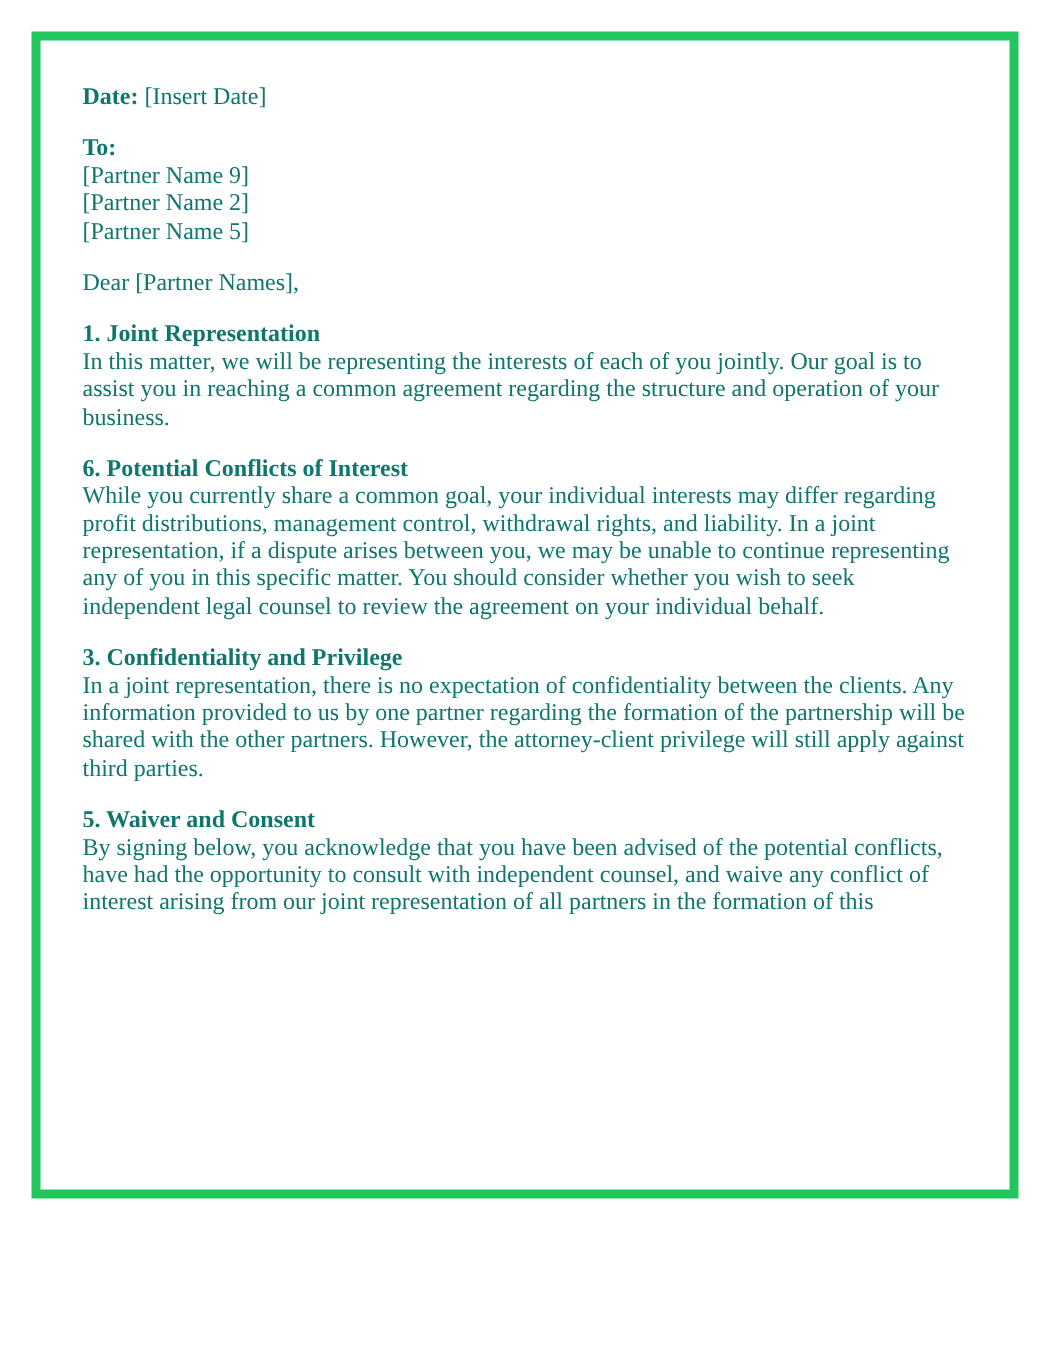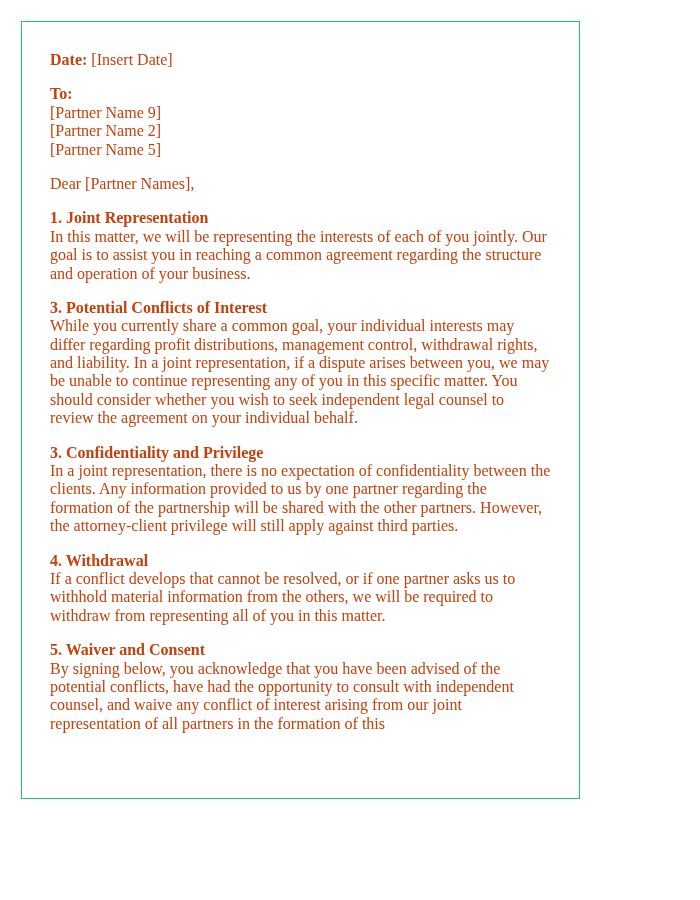--- a/index.html
+++ b/index.html
@@ -8,28 +8,28 @@
     background: #ffffff;
     width: 700px;
     height: 900px;
     position: relative;
     font-family: "Liberation Serif", "DejaVu Serif", serif;
   }
   .doc {
     position: absolute;
     left: 21px;
     top: 21px;
-    width: 559px;
+    width: 658px;
     height: 778px;
     box-sizing: border-box;
-    border: 1px solid #22c55e;
+    border: 6px solid #22c55e;
     padding: 13px 28px 0 28px;
     overflow: hidden;
     background: #ffffff;
-    color: #c2410c;
+    color: #0f766e;
     font-size: 16px;
     line-height: 1.15;
   }
   .doc p {
     margin: 16px 0;
   }
   strong { font-weight: bold; }
 </style>
 </head>
 <body>
@@ -48,32 +48,28 @@
 
   <p>Dear [Partner Names],</p>
 
 
   <p>
     <strong>1. Joint Representation</strong><br>
     <span>In this matter, we will be representing the interests of each of you jointly. Our goal is to assist you in reaching a common agreement regarding the structure and operation of your business.</span>
   </p>
 
   <p>
-    <strong>3. Potential Conflicts of Interest</strong><br>
+    <strong>6. Potential Conflicts of Interest</strong><br>
     <span>While you currently share a common goal, your individual interests may differ regarding profit distributions, management control, withdrawal rights, and liability. In a joint representation, if a dispute arises between you, we may be unable to continue representing any of you in this specific matter. You should consider whether you wish to seek independent legal counsel to review the agreement on your individual behalf.</span>
   </p>
 
   <p>
     <strong>3. Confidentiality and Privilege</strong><br>
     <span>In a joint representation, there is no expectation of confidentiality between the clients. Any information provided to us by one partner regarding the formation of the partnership will be shared with the other partners. However, the attorney-client privilege will still apply against third parties.</span>
   </p>
 
-  <p>
-    <strong>4. Withdrawal</strong><br>
-    <span>If a conflict develops that cannot be resolved, or if one partner asks us to withhold material information from the others, we will be required to withdraw from representing all of you in this matter.</span>
-  </p>
 
   <p>
     <strong>5. Waiver and Consent</strong><br>
     <span>By signing below, you acknowledge that you have been advised of the potential conflicts, have had the opportunity to consult with independent counsel, and waive any conflict of interest arising from our joint representation of all partners in the formation of this</span>
   </p>
 
 </div>
 
 </body></html>

